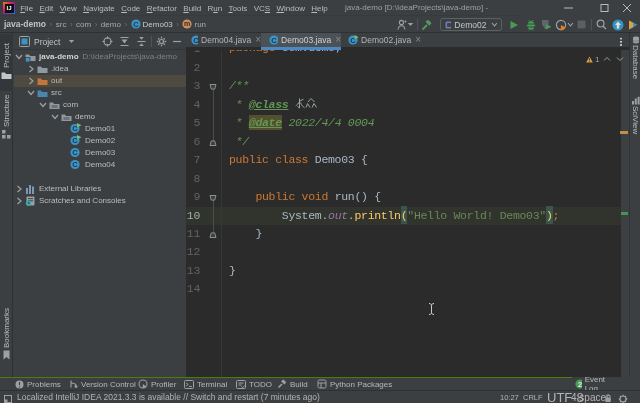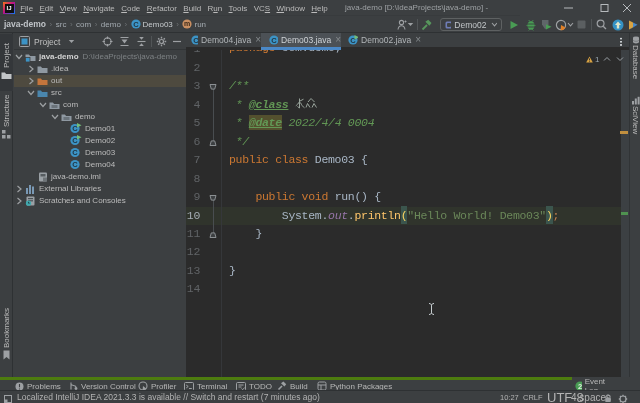--- a/index.html
+++ b/index.html
@@ -39,21 +39,21 @@
 .kw{color:#cc7832;}
 .doc{color:#629755;font-style:italic;}
 .doctag{color:#629755;font-style:italic;font-weight:bold;text-decoration:underline;}
 .str{color:#6a8759;}
 .mth{color:#ffc66b;}
 .fld{color:#9876aa;font-style:italic;}
 .datebox{background:#54502e;padding:1px 0;}
 .parbox{background:#3b554d;color:#ffd761;padding:2.6px 0;}
 #scrltrack{position:absolute;left:435px;top:17px;width:8px;height:327px;background:#3c4043;z-index:3;}
 
-#botbar{position:absolute;left:0;top:377px;width:572px;height:13px;background:#3c3f41;border-top:3px solid #4d7c0f;font-size:8px;color:#b7b7b7;}
+#botbar{position:absolute;left:0;top:377px;width:572px;height:13px;background:#3c3f41;border-top:1px solid #4d7c0f;font-size:8px;color:#b7b7b7;}
 .bitem{position:absolute;top:0;height:12px;display:flex;align-items:center;}
 .bitem svg,.bitem .ic{margin-right:3px;}
 #statusbar{position:absolute;left:0;top:390px;width:640px;height:13px;background:#3c3f41;border-top:1px solid #2e3133;font-size:8px;color:#b3b3b3;padding-left:28px;}
 .sitem{position:absolute;top:0;height:13px;line-height:13px;}
 </style></head><body>
 <div id="app">
 
 <div id="titlebar">
   <div id="logo">
         <div class="in">IJ</div>
@@ -416,28 +416,20 @@
             </svg>
         <span class="lbl">Demo03</span>
       </div>
       <div class="trow" style="top:108.5px;">
         <svg width="12" height="11" style="margin-left:56px">
               <circle cx="5" cy="5.5" r="4.6" fill="#3c93c5"></circle>
               <text x="5" y="8.2" font-size="7.5" font-weight="bold" fill="#1f3440" text-anchor="middle">C</text>
             </svg>
         <span class="lbl">Demo04</span>
       </div>
-      <div class="trow" style="top:120.5px;">
-        <svg width="10" height="10" style="margin-left:24px">
-              <rect x="1" y="0.5" width="8" height="9" rx="1" fill="#9aa0a5"></rect>
-              <rect x="2.5" y="2" width="5" height="2.5" fill="#565c60"></rect>
-              <rect x="5" y="5.5" width="4" height="4" fill="#6e7478"></rect>
-            </svg>
-        <span class="lbl">java-demo.iml</span>
-      </div>
       <div class="trow" style="top:132.5px;">
         <svg width="8" height="8" style="margin-left:1px">
               <path d="M2.5 1 L6 4 2.5 7" fill="none" stroke="#9da0a3" stroke-width="1.2"></path>
             </svg>
         <svg width="11" height="10" style="margin-left:2px">
               <g fill="#7a99b5">
                 <rect x="1" y="4" width="2" height="6"></rect>
                 <rect x="4" y="1" width="2" height="9"></rect>
                 <rect x="7" y="2.5" width="2" height="7.5"></rect>
               </g>

